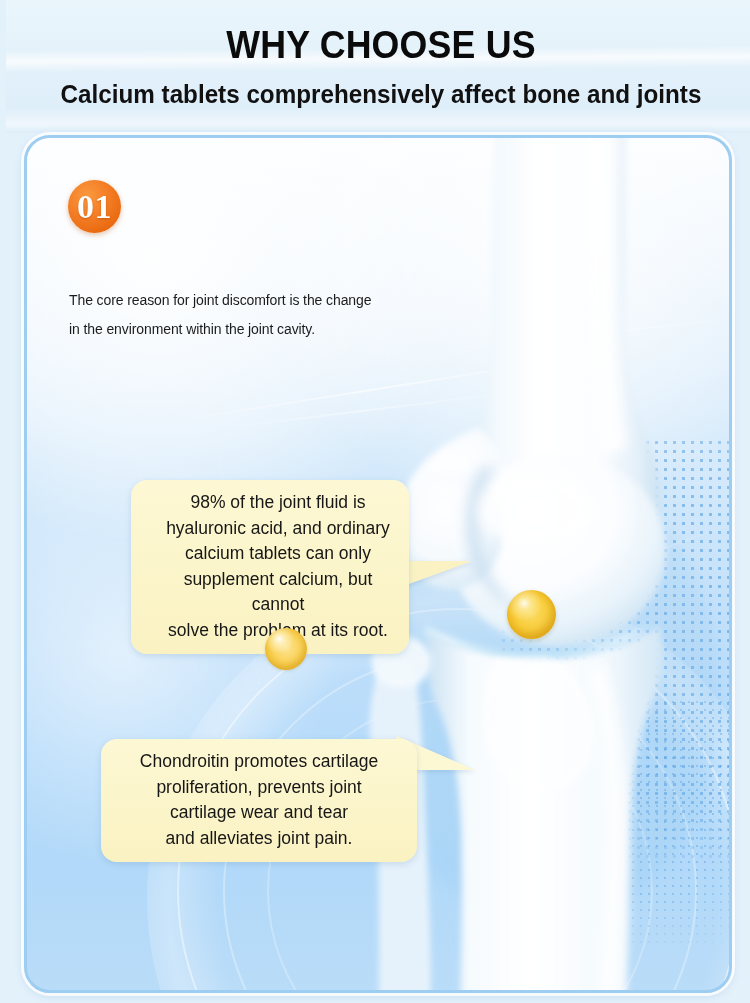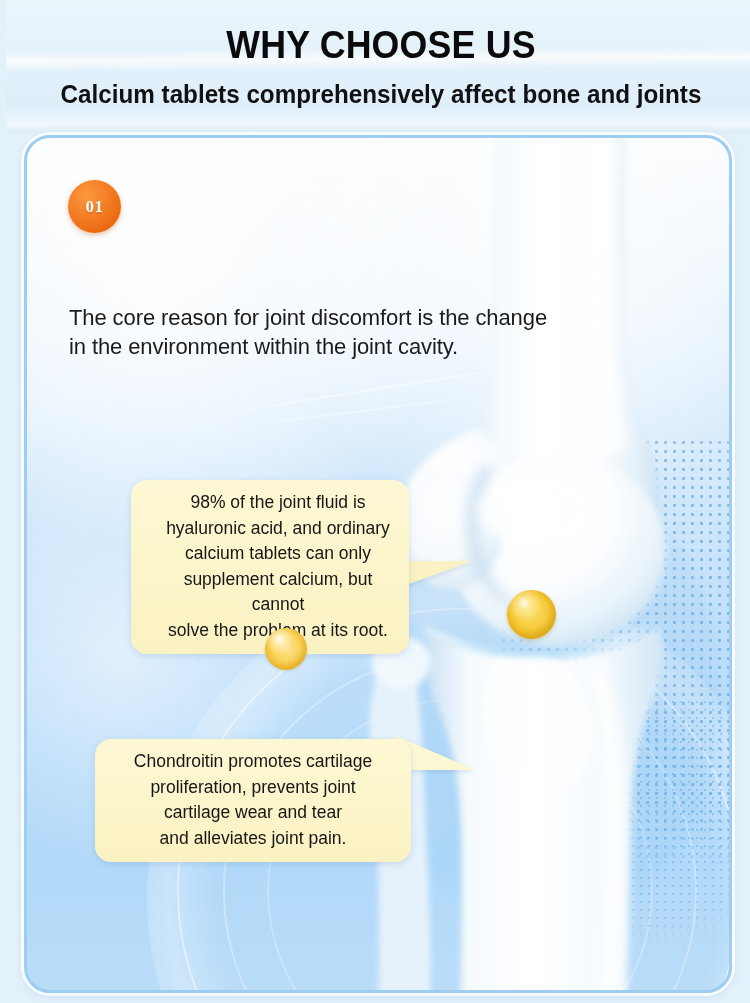--- a/index.html
+++ b/index.html
@@ -174,42 +174,42 @@
     width: 53px; height: 53px;
     border-radius: 50%;
     background: radial-gradient(circle at 36% 30%, #fb9a3f 0%, #f5822a 35%, #ea6a10 75%, #de5f08 100%);
     box-shadow: 0 2px 5px rgba(190,90,20,.35);
     display: flex;
     align-items: center;
     justify-content: center;
   }
   #badge span {
     color: #ffffff;
-    font-size: 17px;
+    font-size: 34px;
     font-weight: bold;
     letter-spacing: .5px;
     line-height: 1;
     text-shadow: 0 1px 2px rgba(150,60,10,.45);
     font-family: "Liberation Serif", serif;
   }
 
   #headline {
     position: absolute;
     left: 38px; top: 108px;
     font-size: 30px;
     font-weight: bold;
     color: #2546e0;
     letter-spacing: -.2px;
     white-space: nowrap;
     text-shadow: 0 1px 1px rgba(255,255,255,.55);
   }
   #subcopy {
     position: absolute;
-    left: 42px; top: 165px;
-    font-size: 22px;
+    left: 42px; top: 148px;
+    font-size: 14px;
     color: #1b1b1b;
     line-height: 29px;
     letter-spacing: -.1px;
     white-space: pre-line;
   }
 
   
   .bubble {
     position: absolute;
     background: #faf4c8;
@@ -223,21 +223,21 @@
     box-sizing: border-box;
     padding: 10px 14px 11px 14px;
   }
   #bubble-1 {
     left: 104px; top: 342px;
     width: 278px;
     background: linear-gradient(180deg,#fdf8d4 0%, #faf2c2 100%);
     padding-left: 30px;
   }
   #bubble-2 {
-    left: 68px; top: 601px;
+    left: 74px; top: 601px;
     width: 316px;
     background: linear-gradient(180deg,#fdf8d4 0%, #faf2c2 100%);
   }
   .bubble-tail {
     position: absolute;
     width: 0; height: 0;
   }
   #tail-1 {
     left: 345px; top: 423px;
     border-left: 18px solid transparent;

